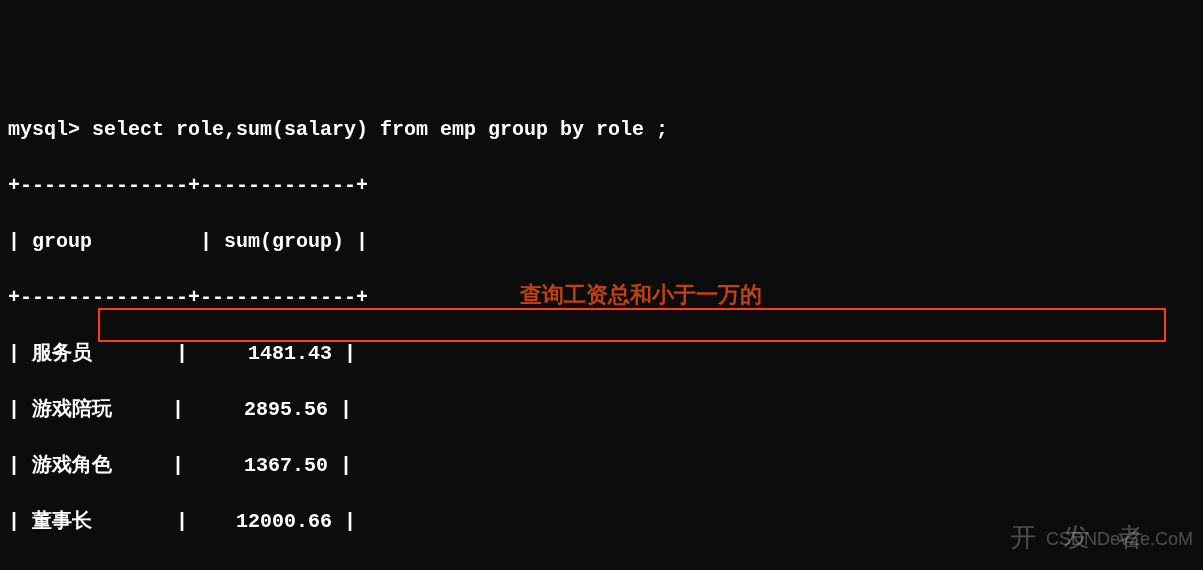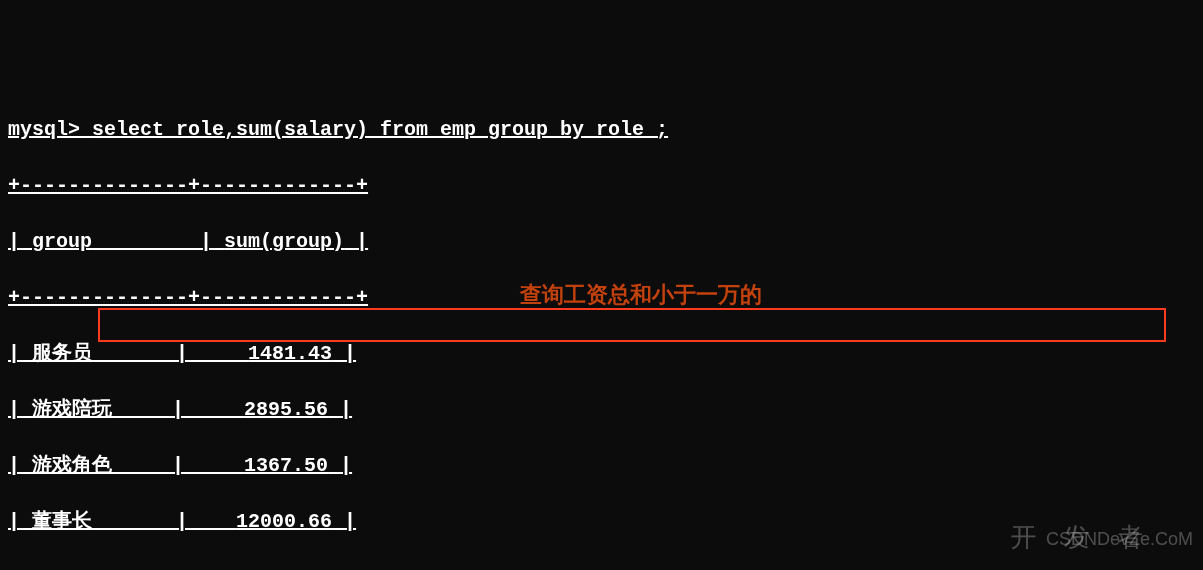--- a/index.html
+++ b/index.html
@@ -17,21 +17,20 @@
       padding: 4px 8px;
       white-space: pre;
       position: relative;
       width: 1203px;
       height: 570px;
       overflow: hidden;
     }
     .terminal-line {
       display: block;
       white-space: pre;
-      text-decoration: underline;
     }
     .prompt {
       color: #ffffff;
     }
     .annotation {
       position: absolute;
       color: #c2410c;
       font-weight: bold;
       font-size: 22px;
       left: 520px;

